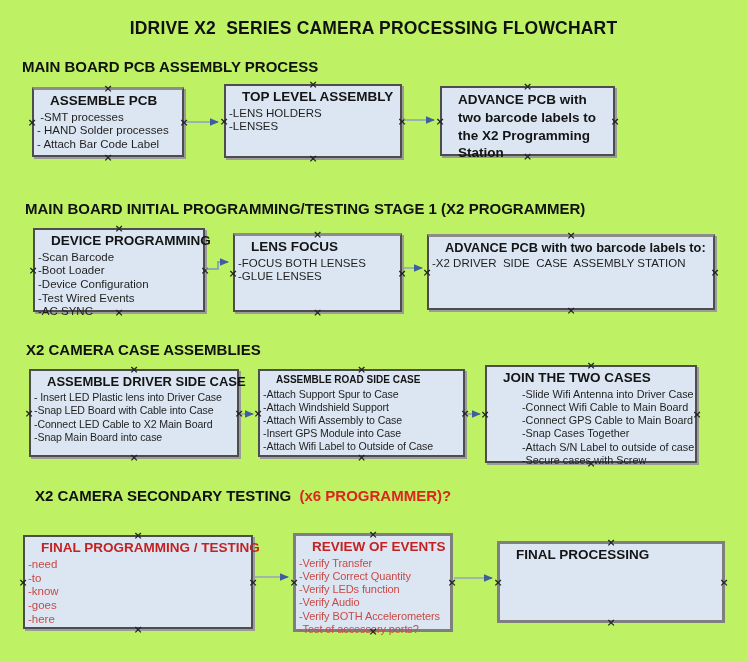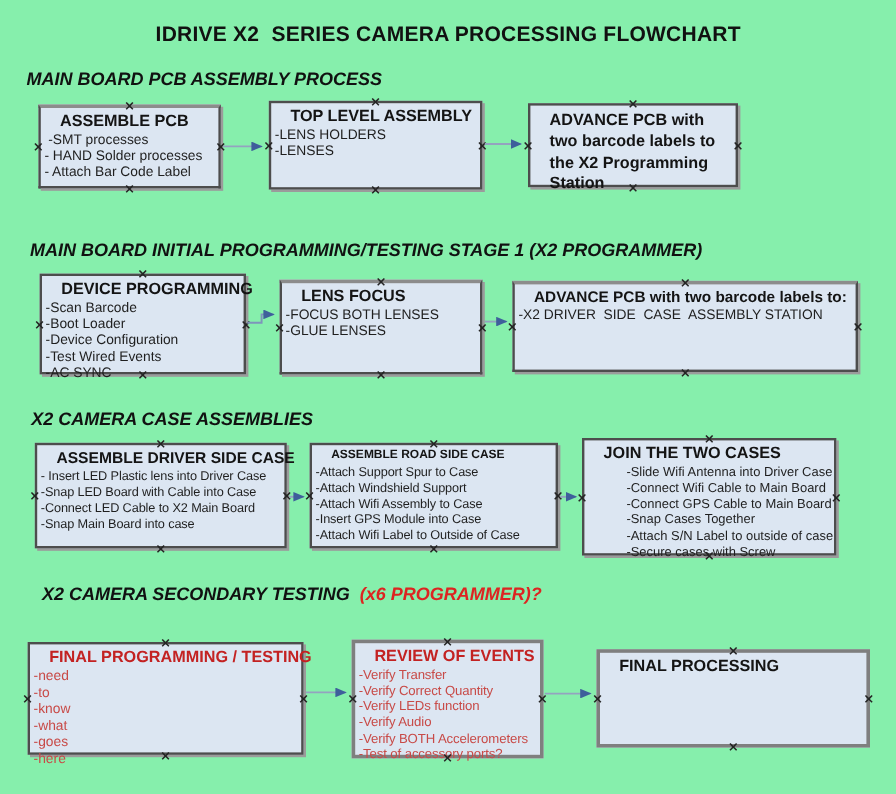--- a/index.html
+++ b/index.html
@@ -1,20 +1,20 @@
 <!DOCTYPE html>
 <html><head>
 <meta charset="utf-8">
 <style>
   html,body{margin:0;padding:0;background:#ffffff;}
-  #stage{position:relative;width:747px;height:662px;background:#86efac;overflow:hidden;
+  #stage{position:relative;width:747px;height:662px;background:#bef264;overflow:hidden;
          font-family:"Liberation Sans",sans-serif;color:#1a1a1a;}
   #title{position:absolute;left:0;right:0;top:18px;text-align:center;
          font-size:17.5px;font-weight:bold;letter-spacing:.2px;white-space:pre;color:#111;}
-  .sec-heading{position:absolute;font-size:15px;font-weight:bold;color:#111;white-space:pre;font-style:italic;}
+  .sec-heading{position:absolute;font-size:15px;font-weight:bold;color:#111;white-space:pre;}
   #h1{left:22px;top:58px;}
   #h2{left:25px;top:200px;}
   #h3{left:26px;top:341px;}
   #h4{left:35px;top:487px;}
   .red{color:#dd2421;}
   .box{position:absolute;background:#dce6f2;border:2px solid #4d4d4d;box-sizing:border-box;
        box-shadow:2px 2px 0 #9b9b9b;}
   .box.graytop{border-top:3px solid #8c8c8c;}
   .box.heavy{border:3px solid #7f7f7f;box-shadow:none;}
   .hdr{font-size:13.5px;font-weight:bold;color:#141414;padding:3px 4px 0 4px;
@@ -176,21 +176,20 @@
       <span class="cp cp-l">×</span>
       <span class="cp cp-r">×</span>
     </div>
 
   <div id="b4a" class="box">
     <div class="hdr">FINAL PROGRAMMING / TESTING</div>
     <div class="items">
         <div>-need</div>
         <div>-to</div>
         <div>-know</div>
-        <div>-what</div>
         <div>-goes</div>
         <div>-here</div>
       </div>
   <span class="cp cp-t">×</span>
       <span class="cp cp-b">×</span>
       <span class="cp cp-l">×</span>
       <span class="cp cp-r">×</span>
     </div>
   <div id="b4b" class="box heavy">
     <div class="hdr">REVIEW OF EVENTS</div>

